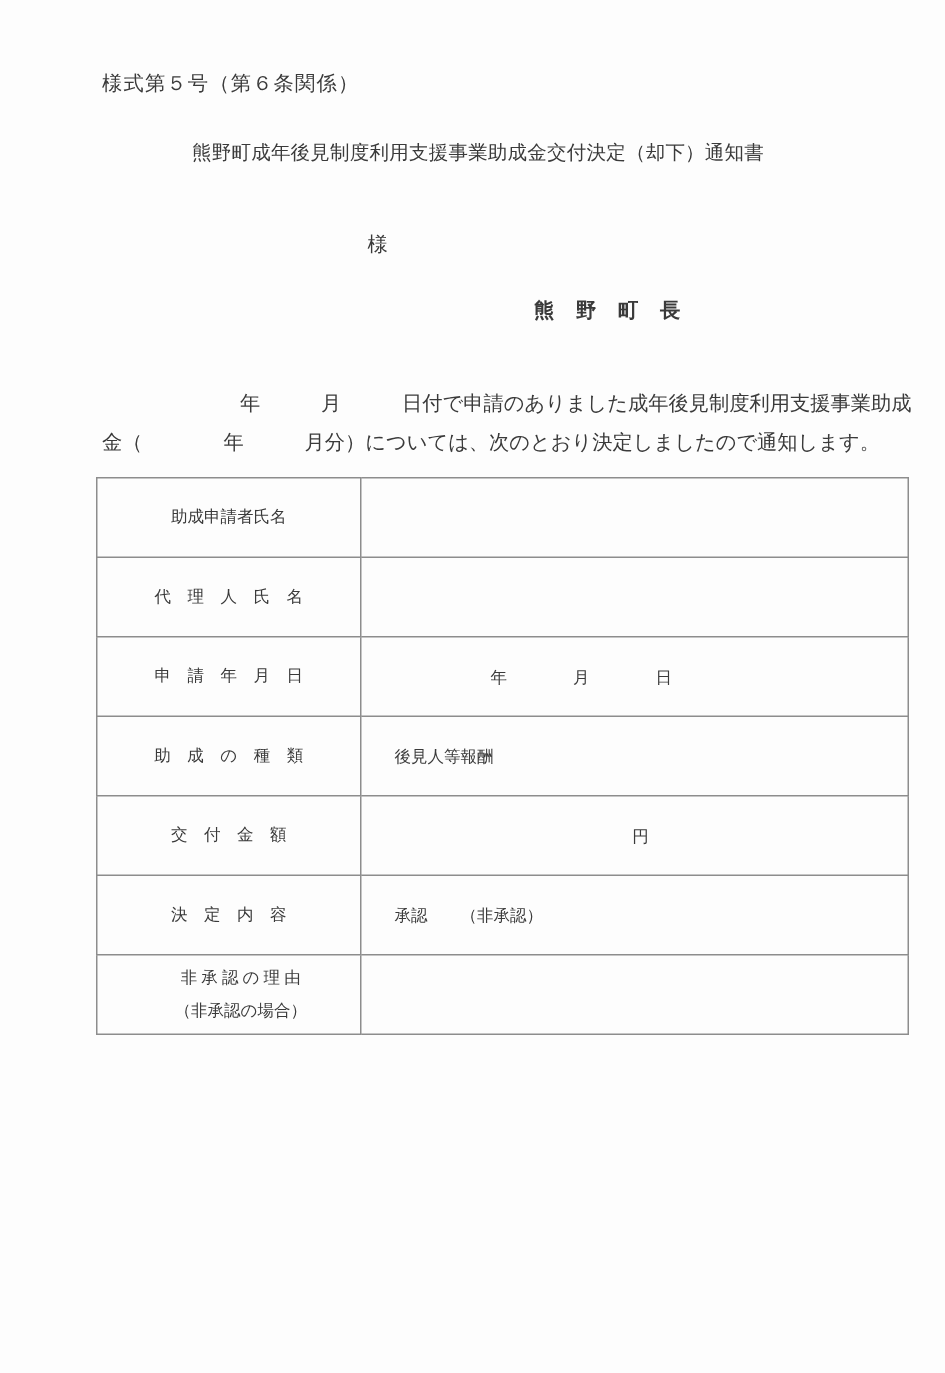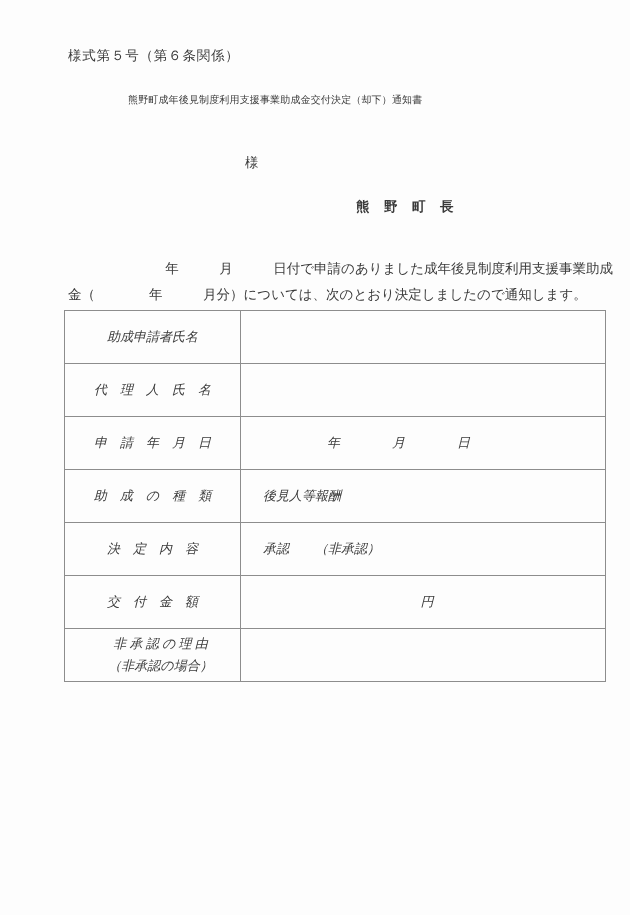--- a/index.html
+++ b/index.html
@@ -30,21 +30,21 @@
     font-size: 13.5px;
     letter-spacing: 0.8px;
     white-space: nowrap;
   }
 
   
   .doc-title {
     position: absolute;
     left: 128px;
     top: 93px;
-    font-size: 10px;
+    font-size: 13px;
     letter-spacing: 0.15px;
     white-space: nowrap;
   }
 
   
   .addressee {
     position: absolute;
     left: 245px;
     top: 154px;
     font-size: 13.5px;
@@ -69,33 +69,31 @@
     top: 256px;
     width: 545px;
     font-size: 13.5px;
     line-height: 26px;
   }
   .body-line {
     white-space: pre;
   }
   .body-line.first {
     text-indent: 92px;
-    text-align: right;
   }
 
   
   .form-table {
     position: absolute;
     left: 64px;
-    top: 310px;
+    top: 318px;
     width: 542px;
     border-collapse: collapse;
     table-layout: fixed;
-    font-size: 13px;
-    font-style: italic;
+    font-size: 11px;
   }
   .form-table td {
     border: 1px solid #8d8d8d;
     padding: 0;
     vertical-align: middle;
   }
   .form-table td.label-cell {
     width: 175px;
     text-align: center;
     height: 52px;
@@ -183,33 +181,33 @@
         <td class="label-cell">
           <span class="label-inner">助　成　の　種　類</span>
         </td>
         <td class="value-cell">
           <span class="value-inner value-left">後見人等報酬</span>
         </td>
       </tr>
 
       <tr>
         <td class="label-cell">
+          <span class="label-inner">交　付　金　額</span>
+        </td>
+        <td class="value-cell">
+          <span class="value-inner value-center">円</span>
+        </td>
+      </tr>
+
+      <tr>
+        <td class="label-cell">
           <span class="label-inner">決　定　内　容</span>
         </td>
         <td class="value-cell">
           <span class="value-inner value-left">承認　　（非承認）</span>
-        </td>
-      </tr>
-
-      <tr>
-        <td class="label-cell">
-          <span class="label-inner">交　付　金　額</span>
-        </td>
-        <td class="value-cell">
-          <span class="value-inner value-center">円</span>
         </td>
       </tr>
 
       <tr class="row-tall">
         <td class="label-cell">
           <span class="label-inner label-two-line">非 承 認 の 理 由</span>
           <span class="label-inner label-two-line">（非承認の場合）</span>
         </td>
         <td class="value-cell">
           <span class="value-inner value-left"></span>

